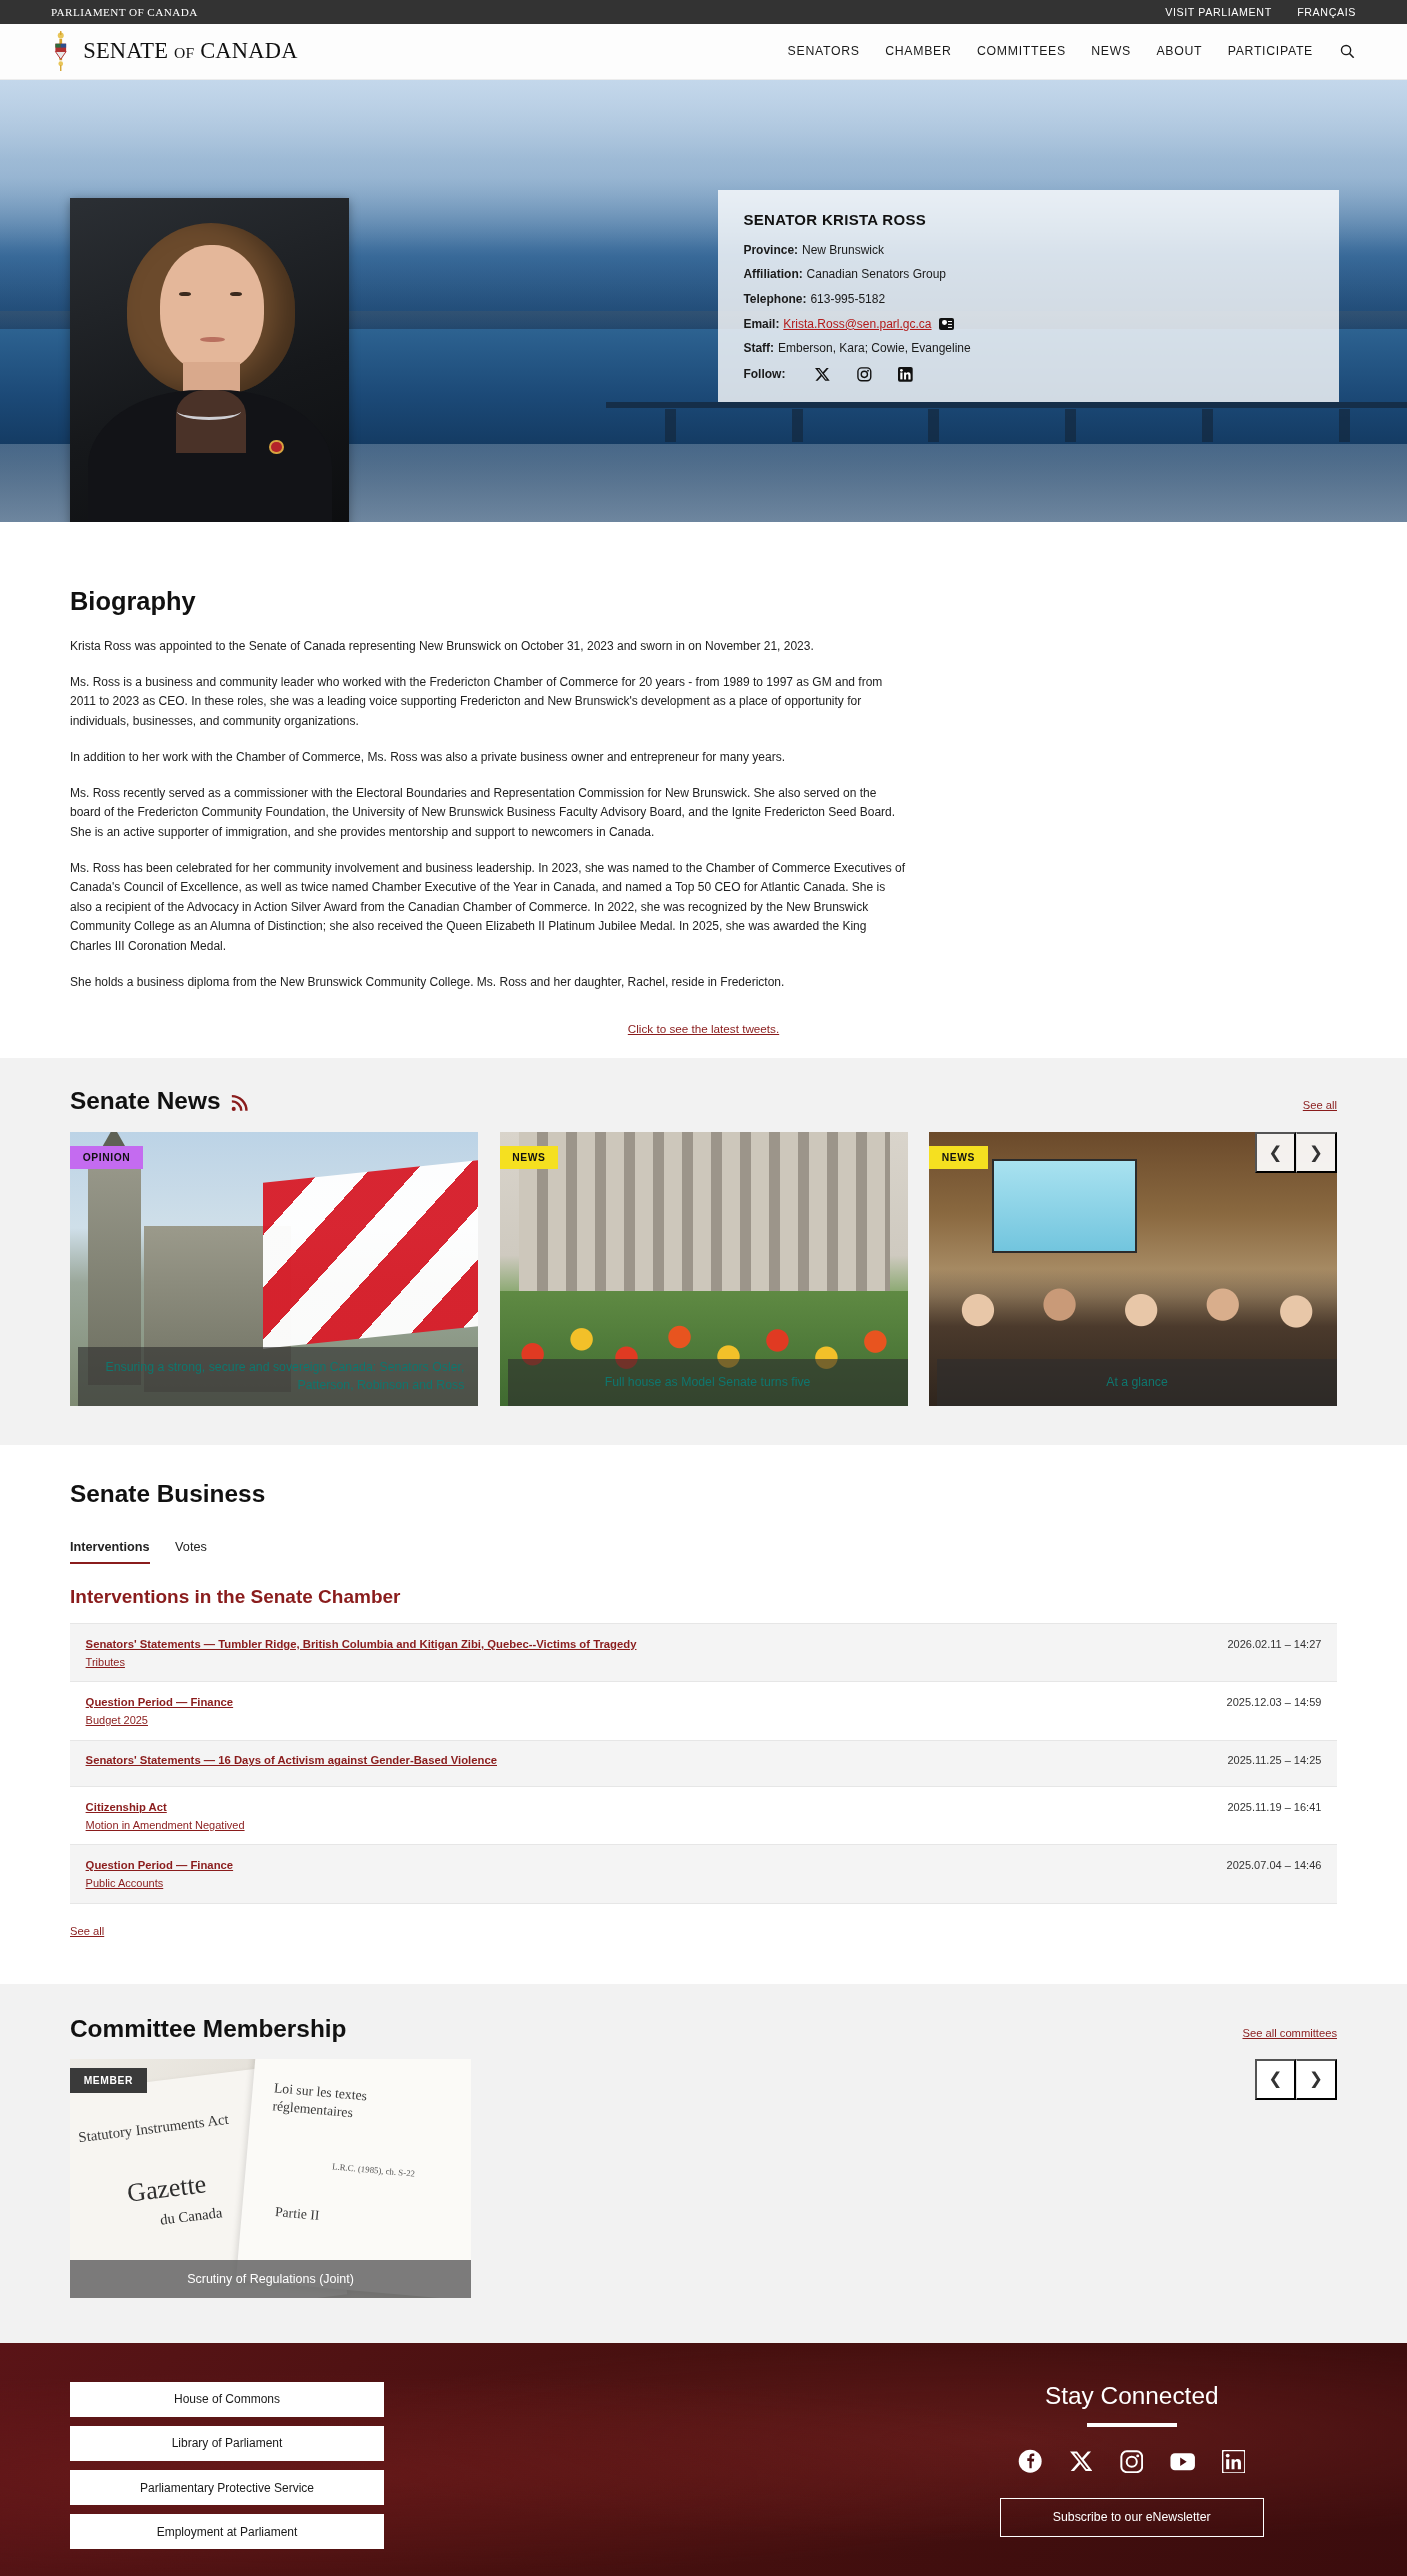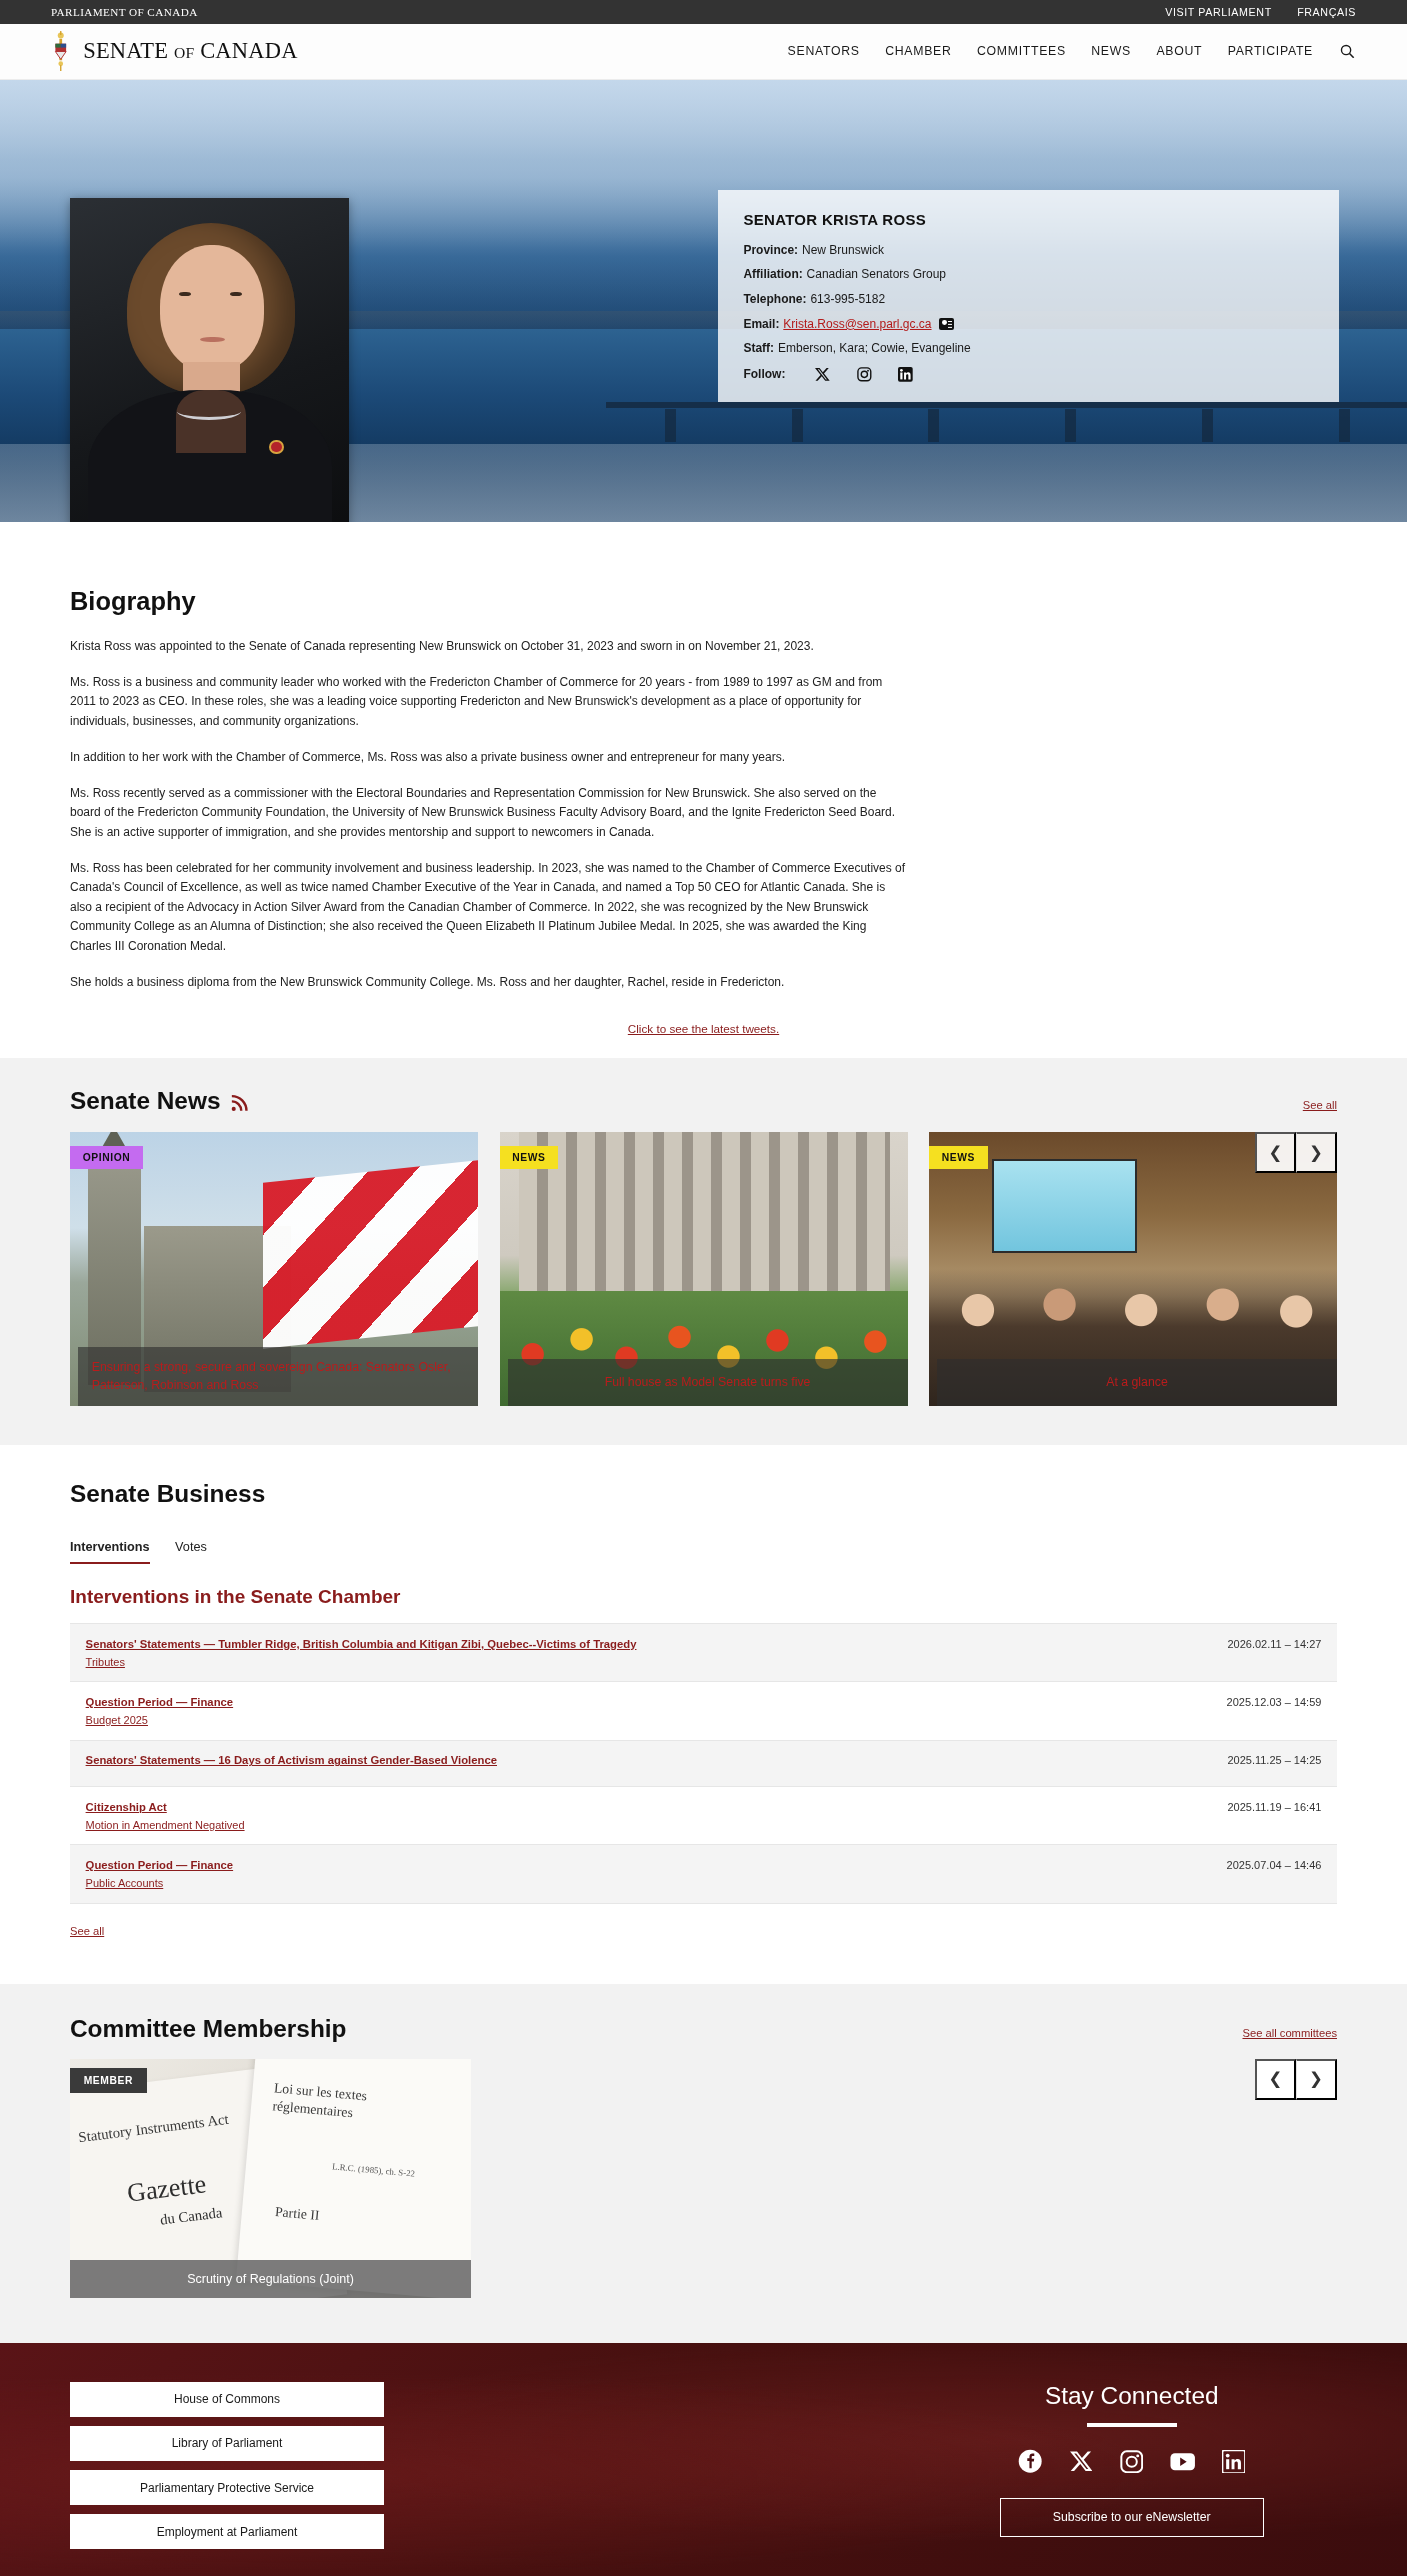--- a/index.html
+++ b/index.html
@@ -314,27 +314,27 @@
     font-weight: bold;
     letter-spacing: 0.6px;
     color: #111;
     z-index: 3;
   }
   .badge.opinion { background: #c46bf0; }
   .badge.news { background: #f5e020; }
   .news-title {
     position:absolute; left:8px; right:0; bottom:0;
     background: rgba(45,45,45,0.62);
-    color:#b91c1c;
+    color:#0f766e;
     font-size: 12.3px;
     line-height: 1.45;
     padding: 11.7px 13.7px;
     min-height: 47px;
     display:flex; align-items:center; justify-content:center;
-    text-align:left;
+    text-align:right;
     z-index:3;
   }
   .carousel-nav {
     position:absolute; right: 0; top: 0;
     display:flex; z-index: 5;
   }
   .carousel-nav .cbtn {
     width: 41px; height: 41px;
     background: rgba(255,255,255,0.92);
     display:flex; align-items:center; justify-content:center;

